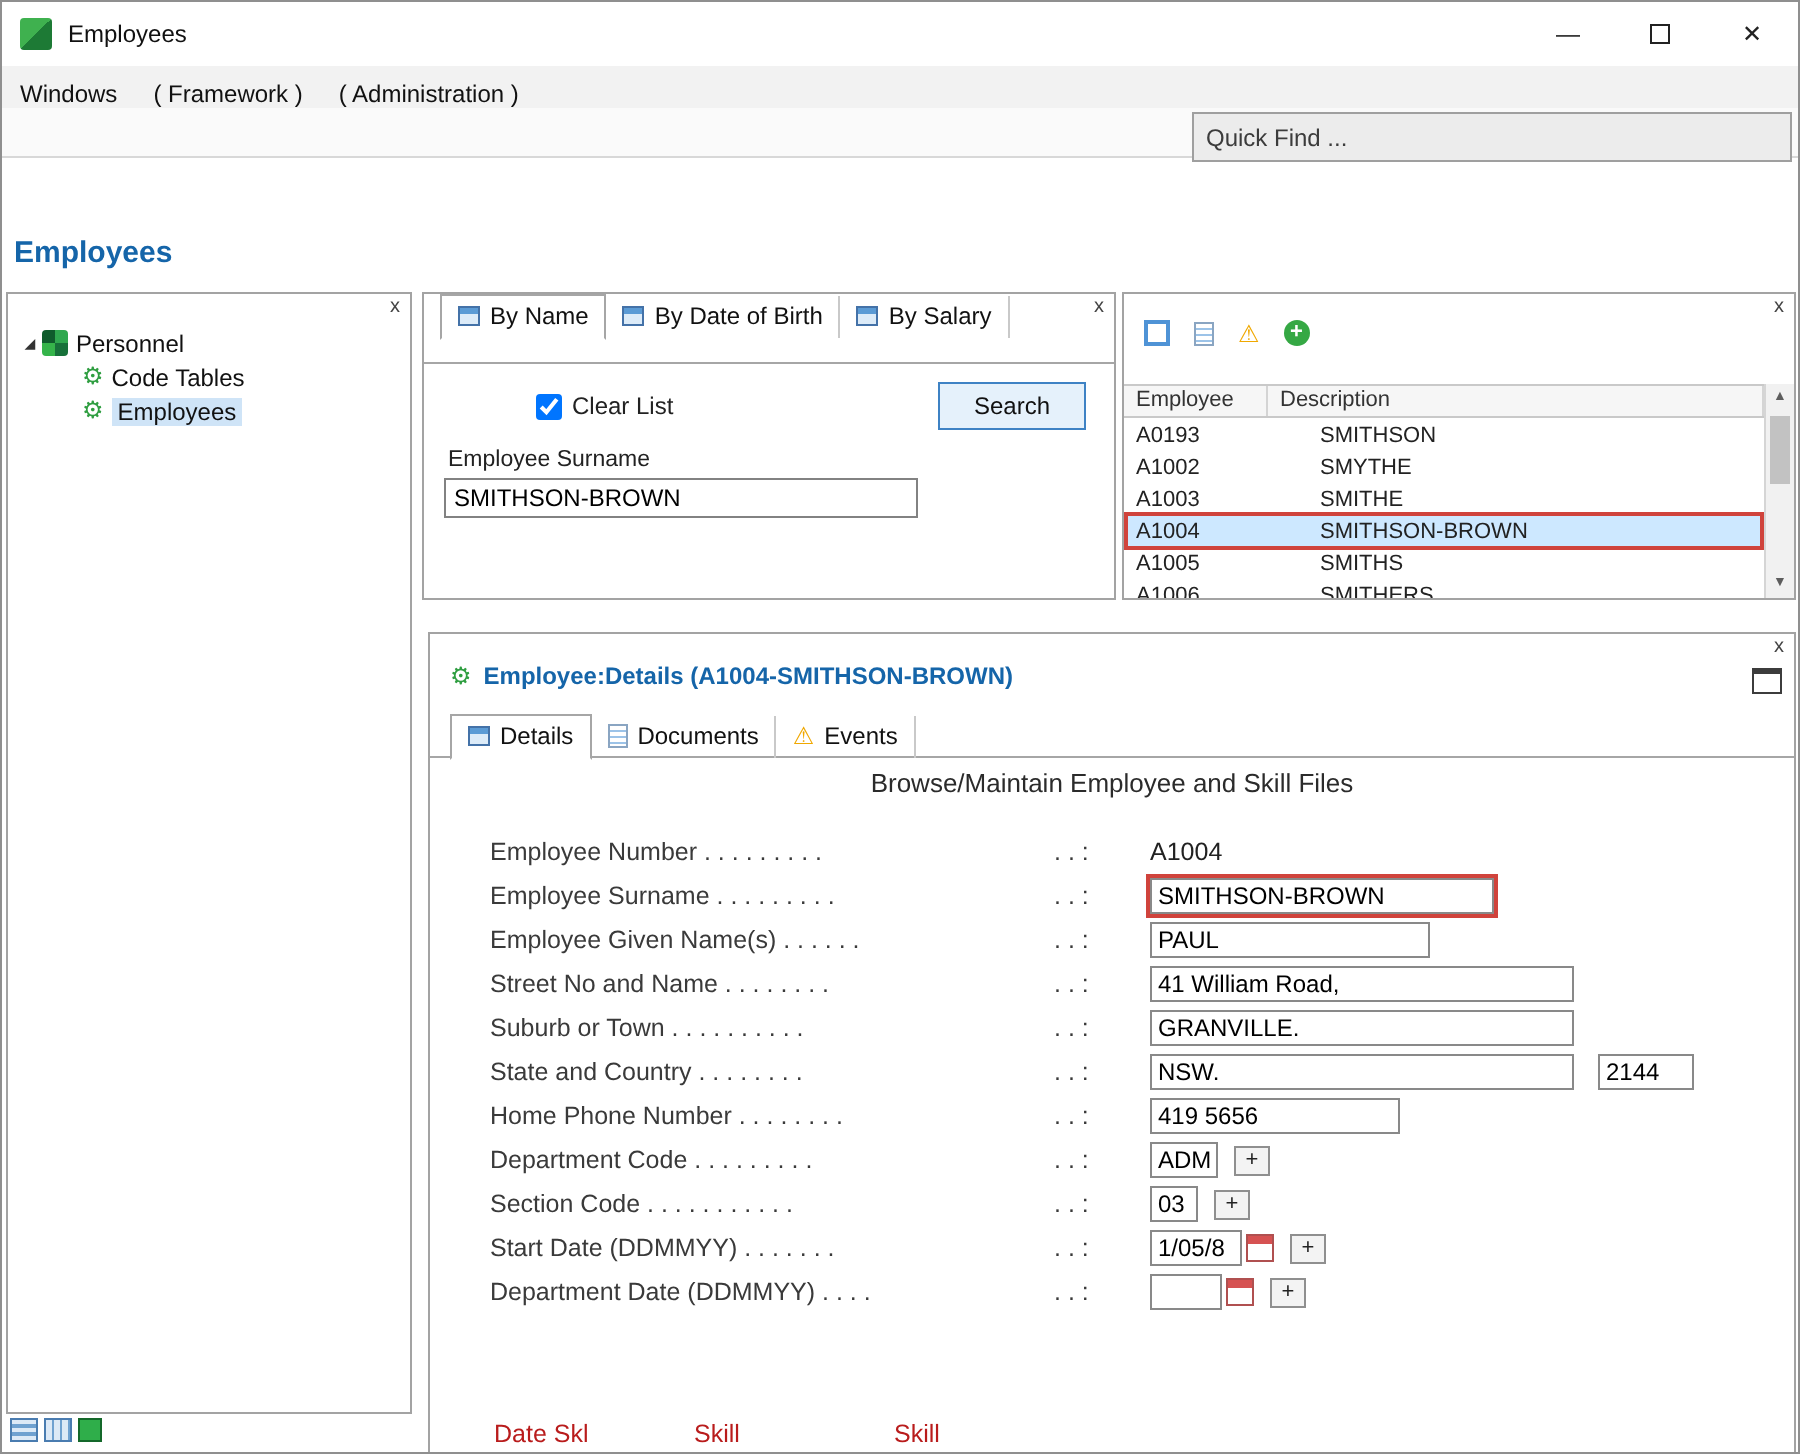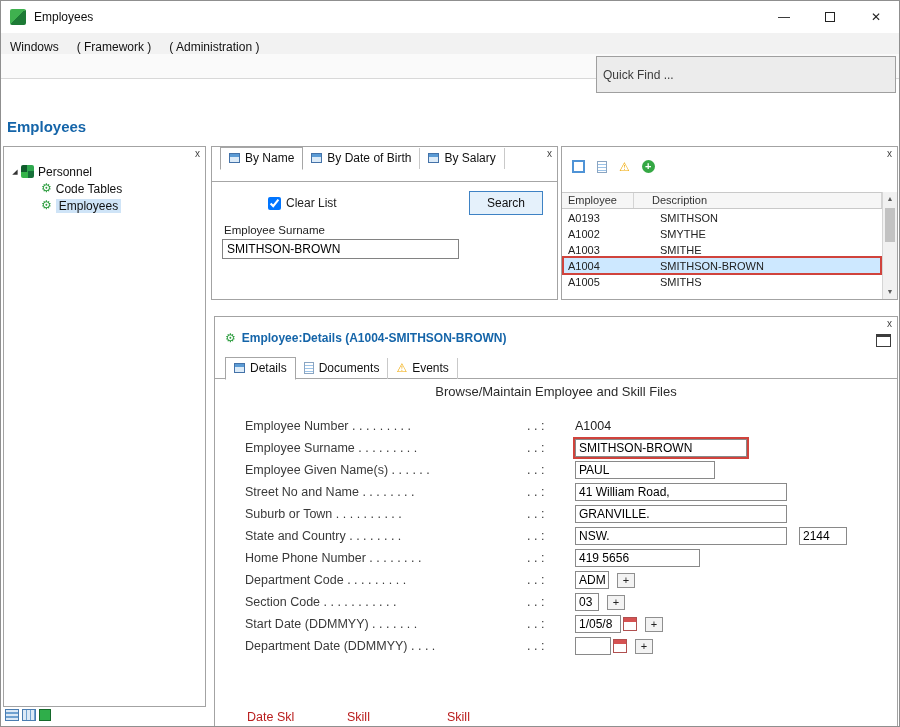--- a/index.html
+++ b/index.html
@@ -14,21 +14,21 @@
   .appicon { width:16px; height:16px; margin-left:9px; border-radius:2px;
              background:linear-gradient(135deg,#3fb14f 50%,#1d7a35 50%); }
   .apptitle { margin-left:8px; font-size:12px; color:#111; }
   .wincontrols { position:absolute; right:0; top:0; height:32px; display:flex; }
   .winbtn { width:46px; height:32px; display:flex; align-items:center; justify-content:center; font-size:12px; color:#222; }
   .maxglyph { width:10px; height:10px; border:1px solid #222; }
   
   .menubar { position:absolute; left:0; top:32px; width:100%; height:21px; background:#f2f2f2; display:flex; align-items:flex-end; }
   .menuitem { padding:0 9px; font-size:12px; color:#111; }
   .toolbarrow { position:absolute; left:0; top:53px; width:100%; height:25px; background:#fafafa; border-bottom:1px solid #d8d8d8; }
-  .quickfind { position:absolute; right:3px; top:2px; width:300px; height:37px; background:#ececec;
+  .quickfind { position:absolute; right:3px; top:2px; width:300px; height:25px; background:#ececec;
                border:1px solid #9f9f9f; font-size:12px; padding:0 6px; font-family:"Liberation Sans",sans-serif; }
   .quickfind::placeholder { color:#3c3c3c; opacity:1; }
   
   .pageheading { position:absolute; left:6px; top:117px; font-size:15px; font-weight:bold; color:#1565a9; }
   
   .panel { position:absolute; background:#fff; border:1px solid #a3a3a3; }
   .panel-close { position:absolute; top:1px; right:5px; font-size:10px; color:#444; line-height:12px; }
   
   .treerow { height:17px; display:flex; align-items:center; font-size:12px; color:#111; }
   .tri { width:12px; text-align:center; font-size:7px; color:#333; }
@@ -55,21 +55,21 @@
                border:1px solid #3e82c4; font-size:12px; color:#111; text-align:center; line-height:22px; }
   .surnamelabel { position:absolute; left:12px; top:77px; font-size:11.5px; color:#222; }
   .surnameinput { position:absolute; left:10px; top:92px; width:237px; height:20px; border:1px solid #828282;
                   font-size:12px; padding:0 4px; font-family:"Liberation Sans",sans-serif; }
   
   .listtoolbar { position:absolute; left:10px; top:13px; display:flex; align-items:center; gap:12px; }
   .sqicon { width:13px; height:13px; border:2px solid #4f93d6; background:#fff; }
   .plusicon { width:13px; height:13px; border-radius:50%; background:#35a844; color:#fff;
               font-weight:bold; font-size:11px; line-height:13px; text-align:center; }
   .gridhead { position:absolute; left:0; top:45px; width:calc(100% - 15px); height:17px; display:flex;
-              background:#f6f6f6; border-top:1px solid #c9c9c9; border-bottom:1px solid #c9c9c9; font-size:11px; color:#333;gap:12px; }
+              background:#f6f6f6; border-top:1px solid #c9c9c9; border-bottom:1px solid #c9c9c9; font-size:11px; color:#333; }
   .gridhead .c1 { width:72px; padding-left:6px; border-right:1px solid #d4d4d4; line-height:15px; }
   .gridhead .c2 { flex:1; padding-left:6px; border-right:1px solid #d4d4d4; line-height:15px; }
   .gridrows { position:absolute; left:0; top:63px; width:calc(100% - 15px); bottom:0; overflow:hidden; }
   .gridrow { height:16px; display:flex; font-size:11px; line-height:16px; color:#222; }
   .gridrow .c1 { width:72px; padding-left:6px; }
   .gridrow .c2 { flex:1; padding-left:6px;margin-left:20px; }
   .gridrow.sel { background:#cde8ff; }
   .redbox { position:absolute; left:0; top:46px; width:100%; height:19px; border:2px solid #d0433c; pointer-events:none; }
   .vscroll { position:absolute; right:0; top:45px; bottom:0; width:15px; background:#f1f1f1; border-left:1px solid #d5d5d5; }
   .varrow { position:absolute; left:0; width:100%; height:14px; font-size:7px; color:#5d5d5d; text-align:center; line-height:14px; }
@@ -197,20 +197,24 @@
       <span class="c2">SMITHE</span>
     </div>
     <div class="gridrow sel">
       <span class="c1">A1004</span>
       <span class="c2">SMITHSON-BROWN</span>
     </div>
     <div class="gridrow">
       <span class="c1">A1005</span>
       <span class="c2">SMITHS</span>
     </div>
+    <div class="gridrow">
+      <span class="c1">A1006</span>
+      <span class="c2">SMITHERS</span>
+    </div>
     <div class="redbox"></div>
   </div>
   <div class="vscroll">
     <div class="varrow" style="top:0;">▲</div>
     <div class="vthumb"></div>
     <div class="varrow" style="bottom:0;">▼</div>
   </div>
 </div>
 
 <div class="panel" style="left:213px; top:315px; width:684px; height:413px;">

